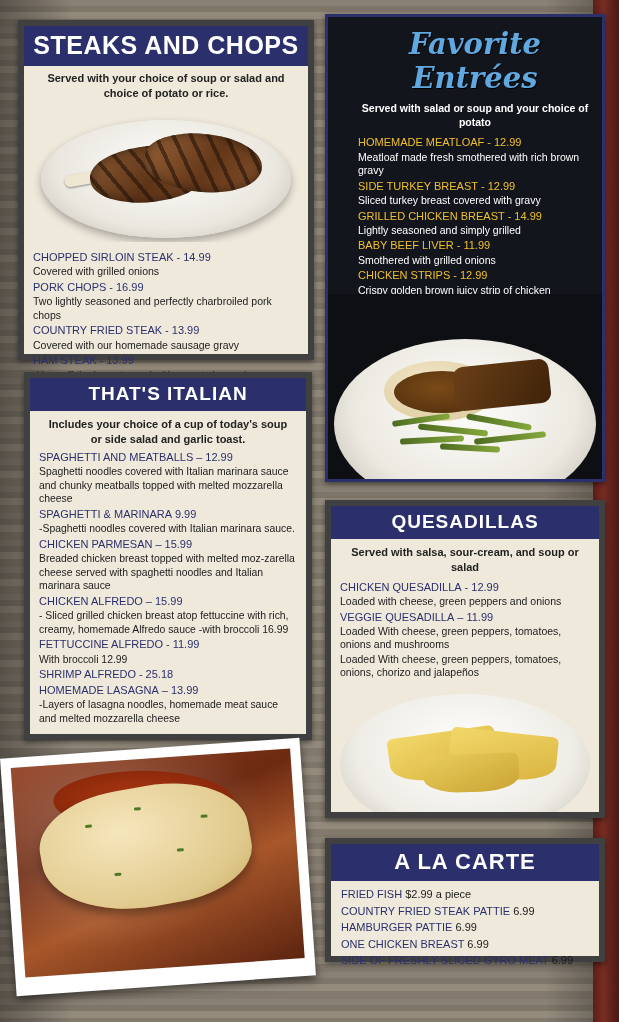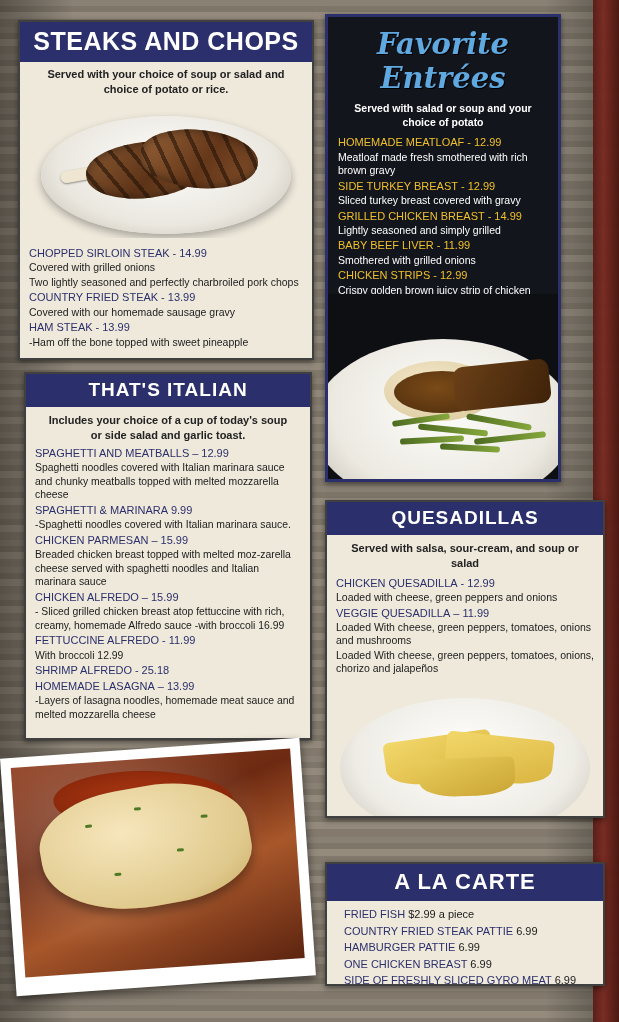--- a/index.html
+++ b/index.html
@@ -31,21 +31,21 @@
   .red-band{
     position:absolute; top:0; right:0; width:26px; height:1022px;
     background: linear-gradient(90deg,#5a1b16,#7a2a20 40%,#4a1510);
     opacity:.95;
   }
   .page { position:absolute; inset:0; }
 
   .panel {
     position:absolute;
     background:#efe9dc;
-    border:2px solid #404040;
+    border:6px solid #404040;
     box-shadow:0 2px 6px rgba(0,0,0,.5);
   }
   .hdr {
     background:#2b2f6b;
     color:#fff;
     text-align:center;
     font-weight:bold;
     letter-spacing:1px;
     padding:5px 0 6px;
     font-size:21px;
@@ -95,21 +95,21 @@
     background:repeating-linear-gradient(58deg, rgba(30,15,5,.55) 0 4px, rgba(0,0,0,0) 4px 16px);
     border-radius:inherit;
   }
   .bone{
     position:absolute; left:40px; top:58px; width:70px; height:12px;
     border-radius:8px; background:#efe6d2; transform:rotate(-10deg);
     box-shadow:0 1px 2px rgba(0,0,0,.4);
   }
 
   
-  #fav { left:325px; top:14px; width:236px; height:468px; background:#12151c; border:3px solid #2b2f6b; }
+  #fav { left:325px; top:14px; width:280px; height:468px; background:#12151c; border:3px solid #2b2f6b;padding-left:20px; }
   #fav .title{
     color:#5fa8e0; text-align:center; font-family:"DejaVu Serif", serif;
     font-style:italic; font-size:29px; font-weight:bold; padding:10px 0 2px;
     text-shadow:1px 1px 0 #000;
   }
   #fav .sub { color:#fff; font-size:10.5px; padding:4px 10px 6px; }
   #fav .body { color:#fff; padding:0 10px; font-size:10.5px; }
   #fav .item { color:#f0c02a; }
   #fav .desc { color:#fff; }
   .entree-photo{
@@ -162,23 +162,23 @@
     position:absolute; bottom:34px; width:108px; height:46px;
     background:linear-gradient(160deg,#f2d86a,#d9b33f);
     border-radius:6px 6px 40% 40%;
   }
   .t1{ left:58px; transform:rotate(-8deg); }
   .t2{ left:118px; transform:rotate(6deg); }
   .t3{ left:92px; bottom:20px; width:96px; height:38px; transform:rotate(-2deg);
        background:linear-gradient(160deg,#e9cd5c,#caa434); }
 
   
-  #carte { left:325px; top:862px; width:280px; height:124px; }
+  #carte { left:325px; top:838px; width:280px; height:124px; }
   #carte .hdr { font-size:22px; }
-  #carte .body { padding:6px 17px; font-size:11px; line-height:1.42; }
+  #carte .body { padding:6px 10px; font-size:11px; line-height:1.42; }
   #carte .item { color:#2b2f6b; }
 
   
   #lasagna{
     position:absolute; left:8px; top:748px; width:300px; height:238px;
     background:#fff; padding:10px 10px 18px;
     transform:rotate(-4deg);
     box-shadow:0 4px 10px rgba(0,0,0,.55);
   }
   #lasagna .img{
@@ -220,20 +220,21 @@
       <div class="steak-a">
           <div class="grill"></div>
         </div>
       <div class="steak-b">
           <div class="grill"></div>
         </div>
     </div>
     <div class="body" style="position:absolute;top:222px;left:0;right:0;">
       <div class="row"><span class="item">CHOPPED SIRLOIN STEAK</span> <span class="item">- 14.99</span></div>
       <div class="row desc">Covered with grilled onions</div>
+      <div class="row"><span class="item"> PORK CHOPS</span> <span class="item">- 16.99</span></div>
       <div class="row desc">Two lightly seasoned and perfectly charbroiled pork chops</div>
       <div class="row"><span class="item">COUNTRY FRIED STEAK</span> <span class="item">- 13.99</span></div>
       <div class="row desc">Covered with our homemade sausage gravy</div>
       <div class="row"><span class="item">HAM STEAK</span> <span class="item">- 13.99</span></div>
       <div class="row desc">-Ham off the bone topped with sweet pineapple</div>
     </div>
   </div>
 
   <div class="panel" id="fav">
     <div class="title">Favorite Entrées</div>

